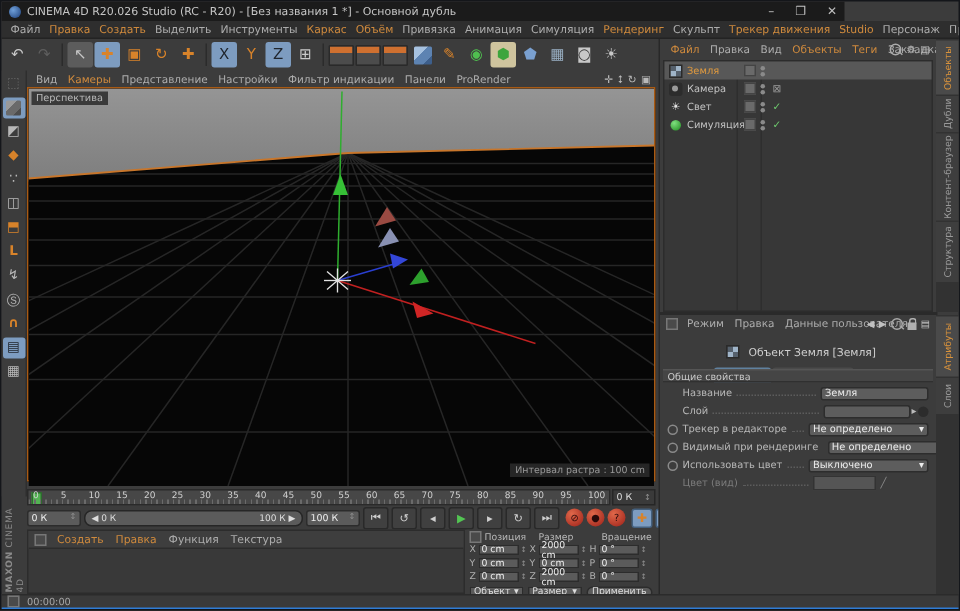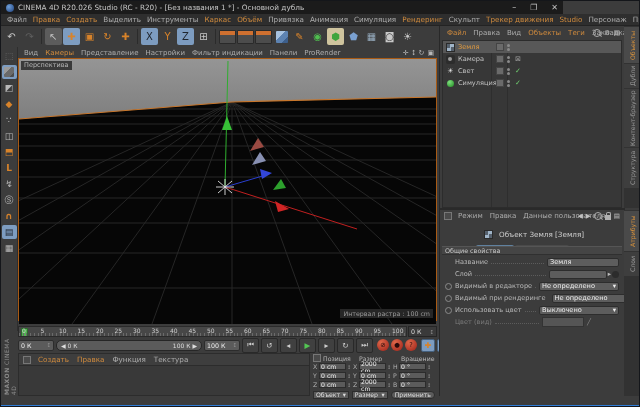--- a/index.html
+++ b/index.html
@@ -536,21 +536,21 @@
       <div class="am-row">
         <span class="am-dot none"></span>
         <span class="am-label">Слой</span>
         <span class="am-leader"></span>
         <span class="am-input" style="width:58px;"></span>
         <span style="color:#bbb;margin-left:1px;">▸</span>
         <span style="width:7px;height:7px;border-radius:50%;background:#2c2c2c;margin-left:1px;flex:none;"></span>
       </div>
       <div class="am-row">
         <span class="am-dot"></span>
-        <span class="am-label">Видимый в редакторе</span>
+        <span class="am-label">Трекер в редакторе</span>
         <span class="am-leader"></span>
         <span class="am-dd">
             <span>Не определено</span>
             <span>▾</span>
           </span>
       </div>
       <div class="am-row">
         <span class="am-dot"></span>
         <span class="am-label">Видимый при рендеринге</span>
         <span class="am-leader"></span>
@@ -577,15 +577,19 @@
         <span style="width:28px;flex:none;"></span>
       </div>
     </div>
 
     <div class="side-tabs" style="top:184px;height:186px;">
       <span class="vtab active" style="height:40px;">Атрибуты</span>
       <span class="vtab" style="height:24px;">Слои</span>
     </div>
   </div>
 
+  <div class="abs status">
+    <span class="chk"></span>
+    <span>00:00:00</span>
+  </div>
   <div class="abs blue-strip"></div>
 
 </div>
 
 </body></html>

